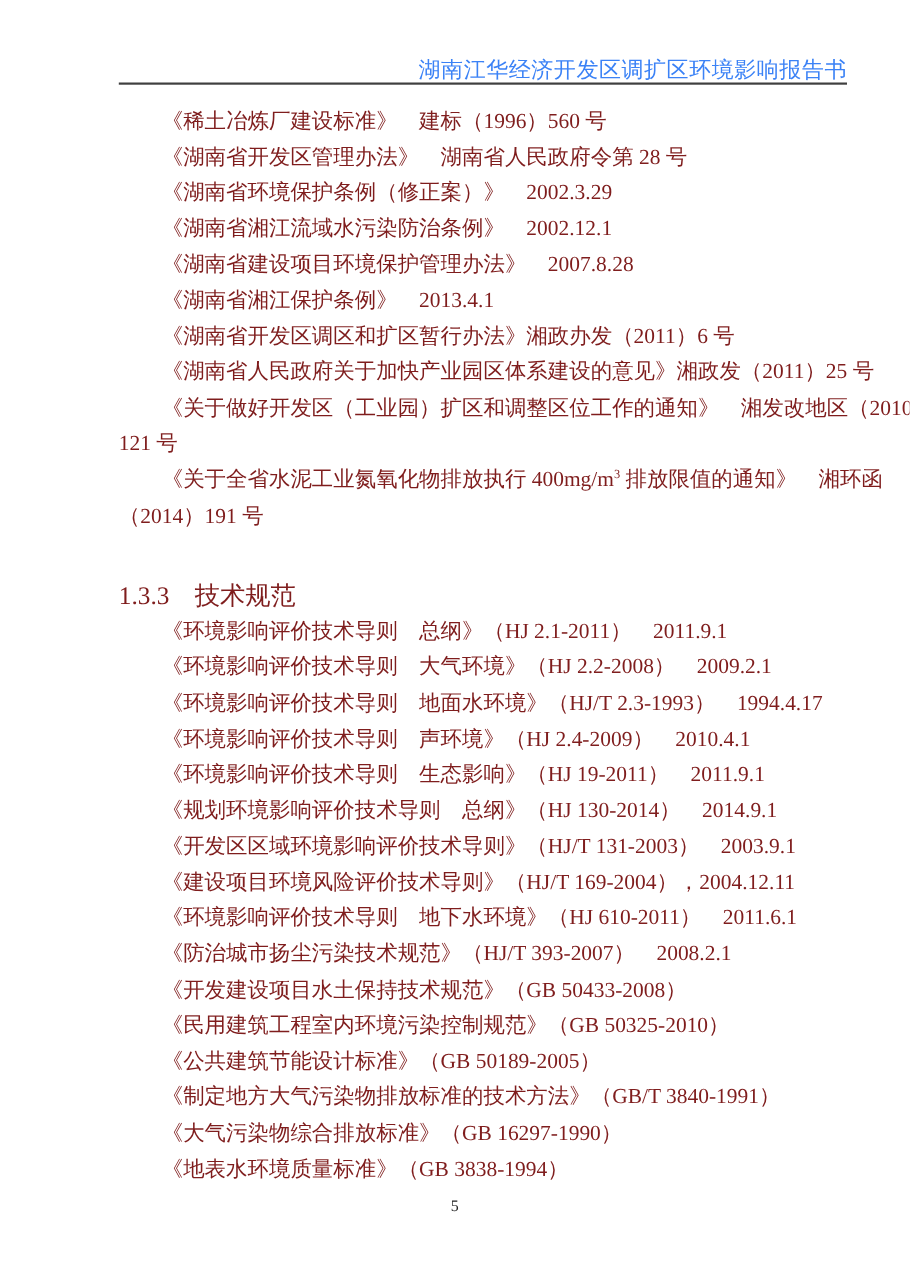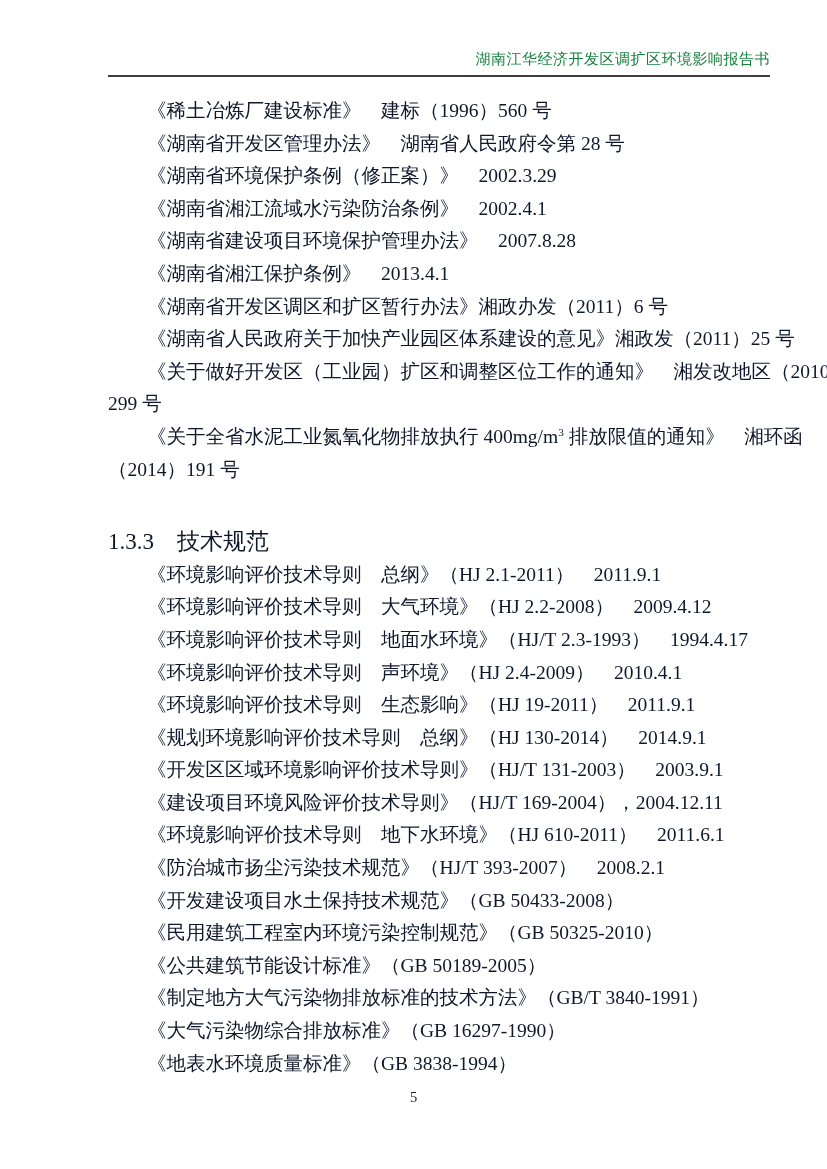--- a/index.html
+++ b/index.html
@@ -15,24 +15,24 @@
     overflow: hidden;
     font-family: "Liberation Serif", "DejaVu Serif", serif;
     color: #1f1f1f;
   }
   .header-title {
     position: absolute;
     top: 50px;
     left: 108px;
     right: 57px;
     text-align: right;
-    font-size: 15px;
+    font-size: 20px;
     letter-spacing: 0.5px;
     white-space: pre;
-    color: #15803d;
+    color: #3b82f6;
   }
   .header-rule {
     position: absolute;
     top: 75px;
     left: 108px;
     right: 57px;
     height: 2px;
     background: #3f3f3f;
   }
   .doc-body {
@@ -40,21 +40,21 @@
     top: 95px;
     left: 108px;
     width: 662px;
   }
   .body-line {
     margin: 0;
     padding: 0;
     font-size: 19.5px;
     line-height: 32.6px;
     white-space: pre;
-    color: #0f172a;
+    color: #7f1d1d;
   }
   .body-line.indent {
     text-indent: 2em;
   }
   .body-line.flush {
     text-indent: 0;
   }
   .body-line.heading {
     text-indent: 0;
     font-size: 23px;
@@ -82,32 +82,32 @@
 <div class="page">
 
   <div class="header-title">湖南江华经济开发区调扩区环境影响报告书</div>
 
   <div class="header-rule"></div>
 
   <div class="doc-body" id="doc-body">
       <p class="body-line indent">《稀土冶炼厂建设标准》　建标（1996）560 号</p>
       <p class="body-line indent">《湖南省开发区管理办法》　湖南省人民政府令第 28 号</p>
       <p class="body-line indent">《湖南省环境保护条例（修正案）》　2002.3.29</p>
-      <p class="body-line indent">《湖南省湘江流域水污染防治条例》　2002.4.1</p>
+      <p class="body-line indent">《湖南省湘江流域水污染防治条例》　2002.12.1</p>
       <p class="body-line indent">《湖南省建设项目环境保护管理办法》　2007.8.28</p>
       <p class="body-line indent">《湖南省湘江保护条例》　2013.4.1</p>
       <p class="body-line indent">《湖南省开发区调区和扩区暂行办法》湘政办发（2011）6 号</p>
       <p class="body-line indent">《湖南省人民政府关于加快产业园区体系建设的意见》湘政发（2011）25 号</p>
       <p class="body-line indent">《关于做好开发区（工业园）扩区和调整区位工作的通知》　湘发改地区（2010）</p>
-      <p class="body-line flush">299 号</p>
+      <p class="body-line flush">121 号</p>
       <p class="body-line indent">《关于全省水泥工业氮氧化物排放执行 400mg/m<sup>3</sup> 排放限值的通知》　湘环函</p>
       <p class="body-line flush">（2014）191 号</p>
       <p class="body-line heading">1.3.3　技术规范</p>
       <p class="body-line indent">《环境影响评价技术导则　总纲》（HJ 2.1-2011）　2011.9.1</p>
-      <p class="body-line indent">《环境影响评价技术导则　大气环境》（HJ 2.2-2008）　2009.4.12</p>
+      <p class="body-line indent">《环境影响评价技术导则　大气环境》（HJ 2.2-2008）　2009.2.1</p>
       <p class="body-line indent">《环境影响评价技术导则　地面水环境》（HJ/T 2.3-1993）　1994.4.17</p>
       <p class="body-line indent">《环境影响评价技术导则　声环境》（HJ 2.4-2009）　2010.4.1</p>
       <p class="body-line indent">《环境影响评价技术导则　生态影响》（HJ 19-2011）　2011.9.1</p>
       <p class="body-line indent">《规划环境影响评价技术导则　总纲》（HJ 130-2014）　2014.9.1</p>
       <p class="body-line indent">《开发区区域环境影响评价技术导则》（HJ/T 131-2003）　2003.9.1</p>
       <p class="body-line indent">《建设项目环境风险评价技术导则》（HJ/T 169-2004），2004.12.11</p>
       <p class="body-line indent">《环境影响评价技术导则　地下水环境》（HJ 610-2011）　2011.6.1</p>
       <p class="body-line indent">《防治城市扬尘污染技术规范》（HJ/T 393-2007）　2008.2.1</p>
       <p class="body-line indent">《开发建设项目水土保持技术规范》（GB 50433-2008）</p>
       <p class="body-line indent">《民用建筑工程室内环境污染控制规范》（GB 50325-2010）</p>

